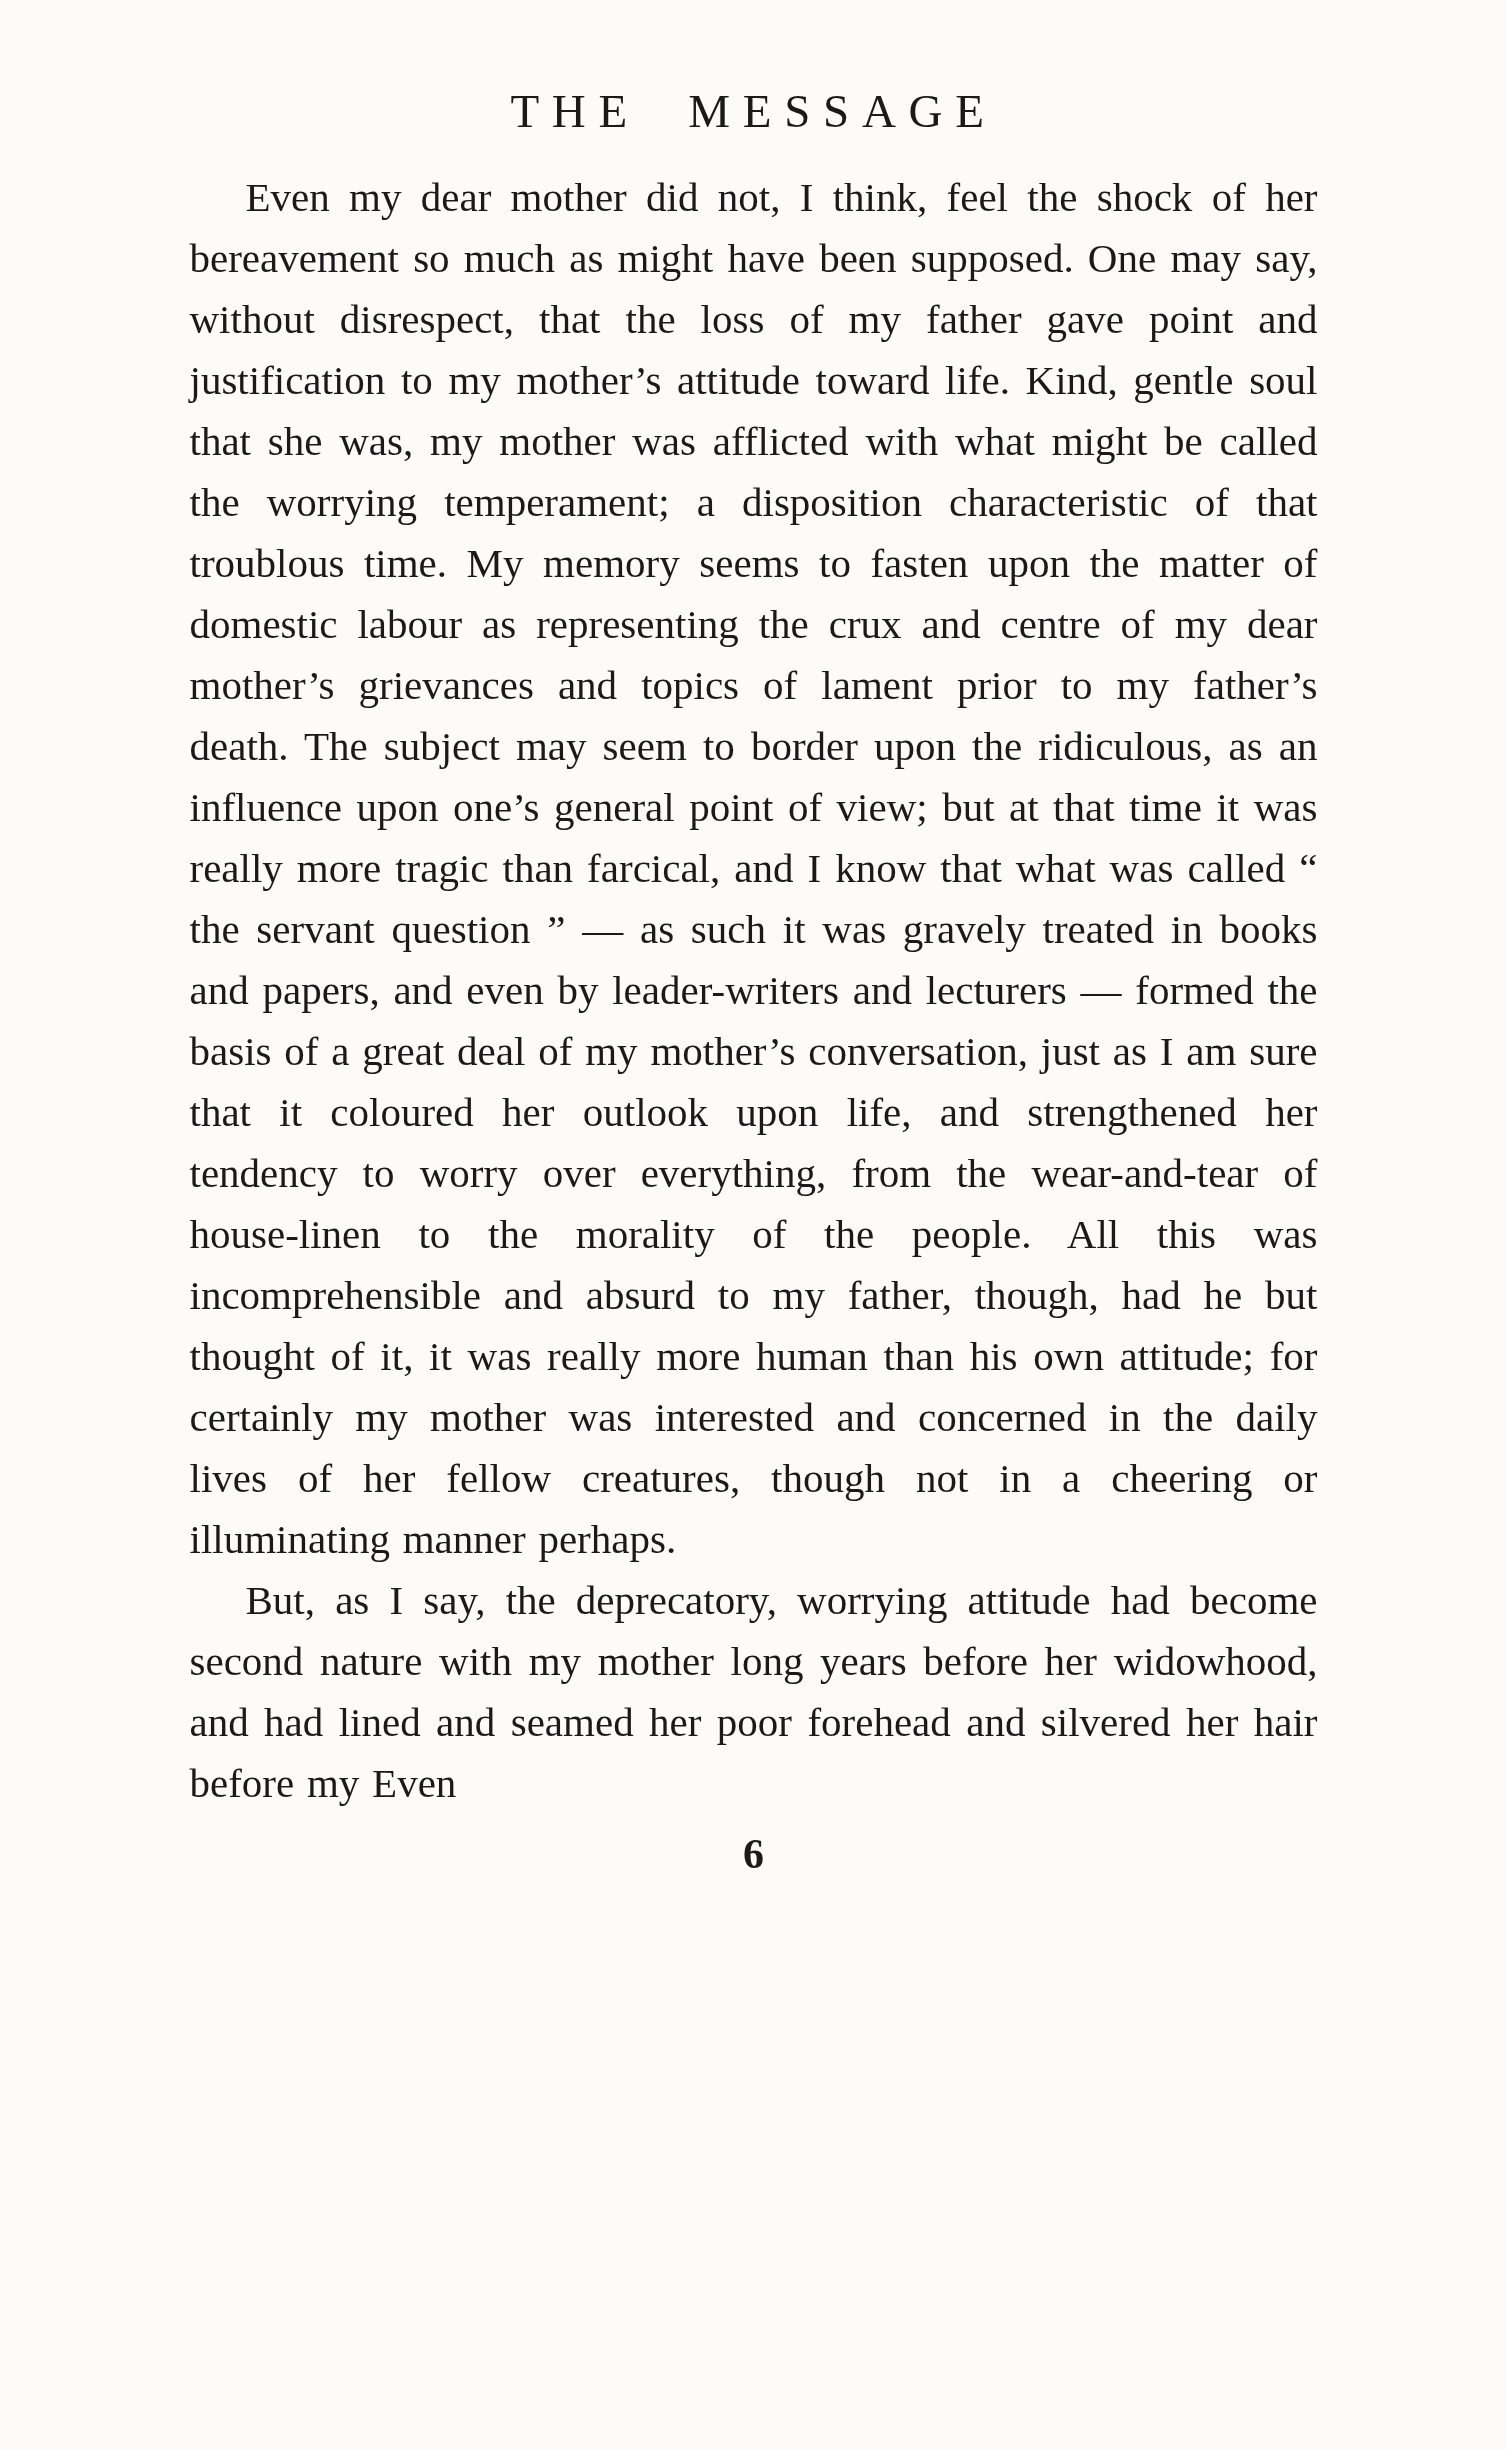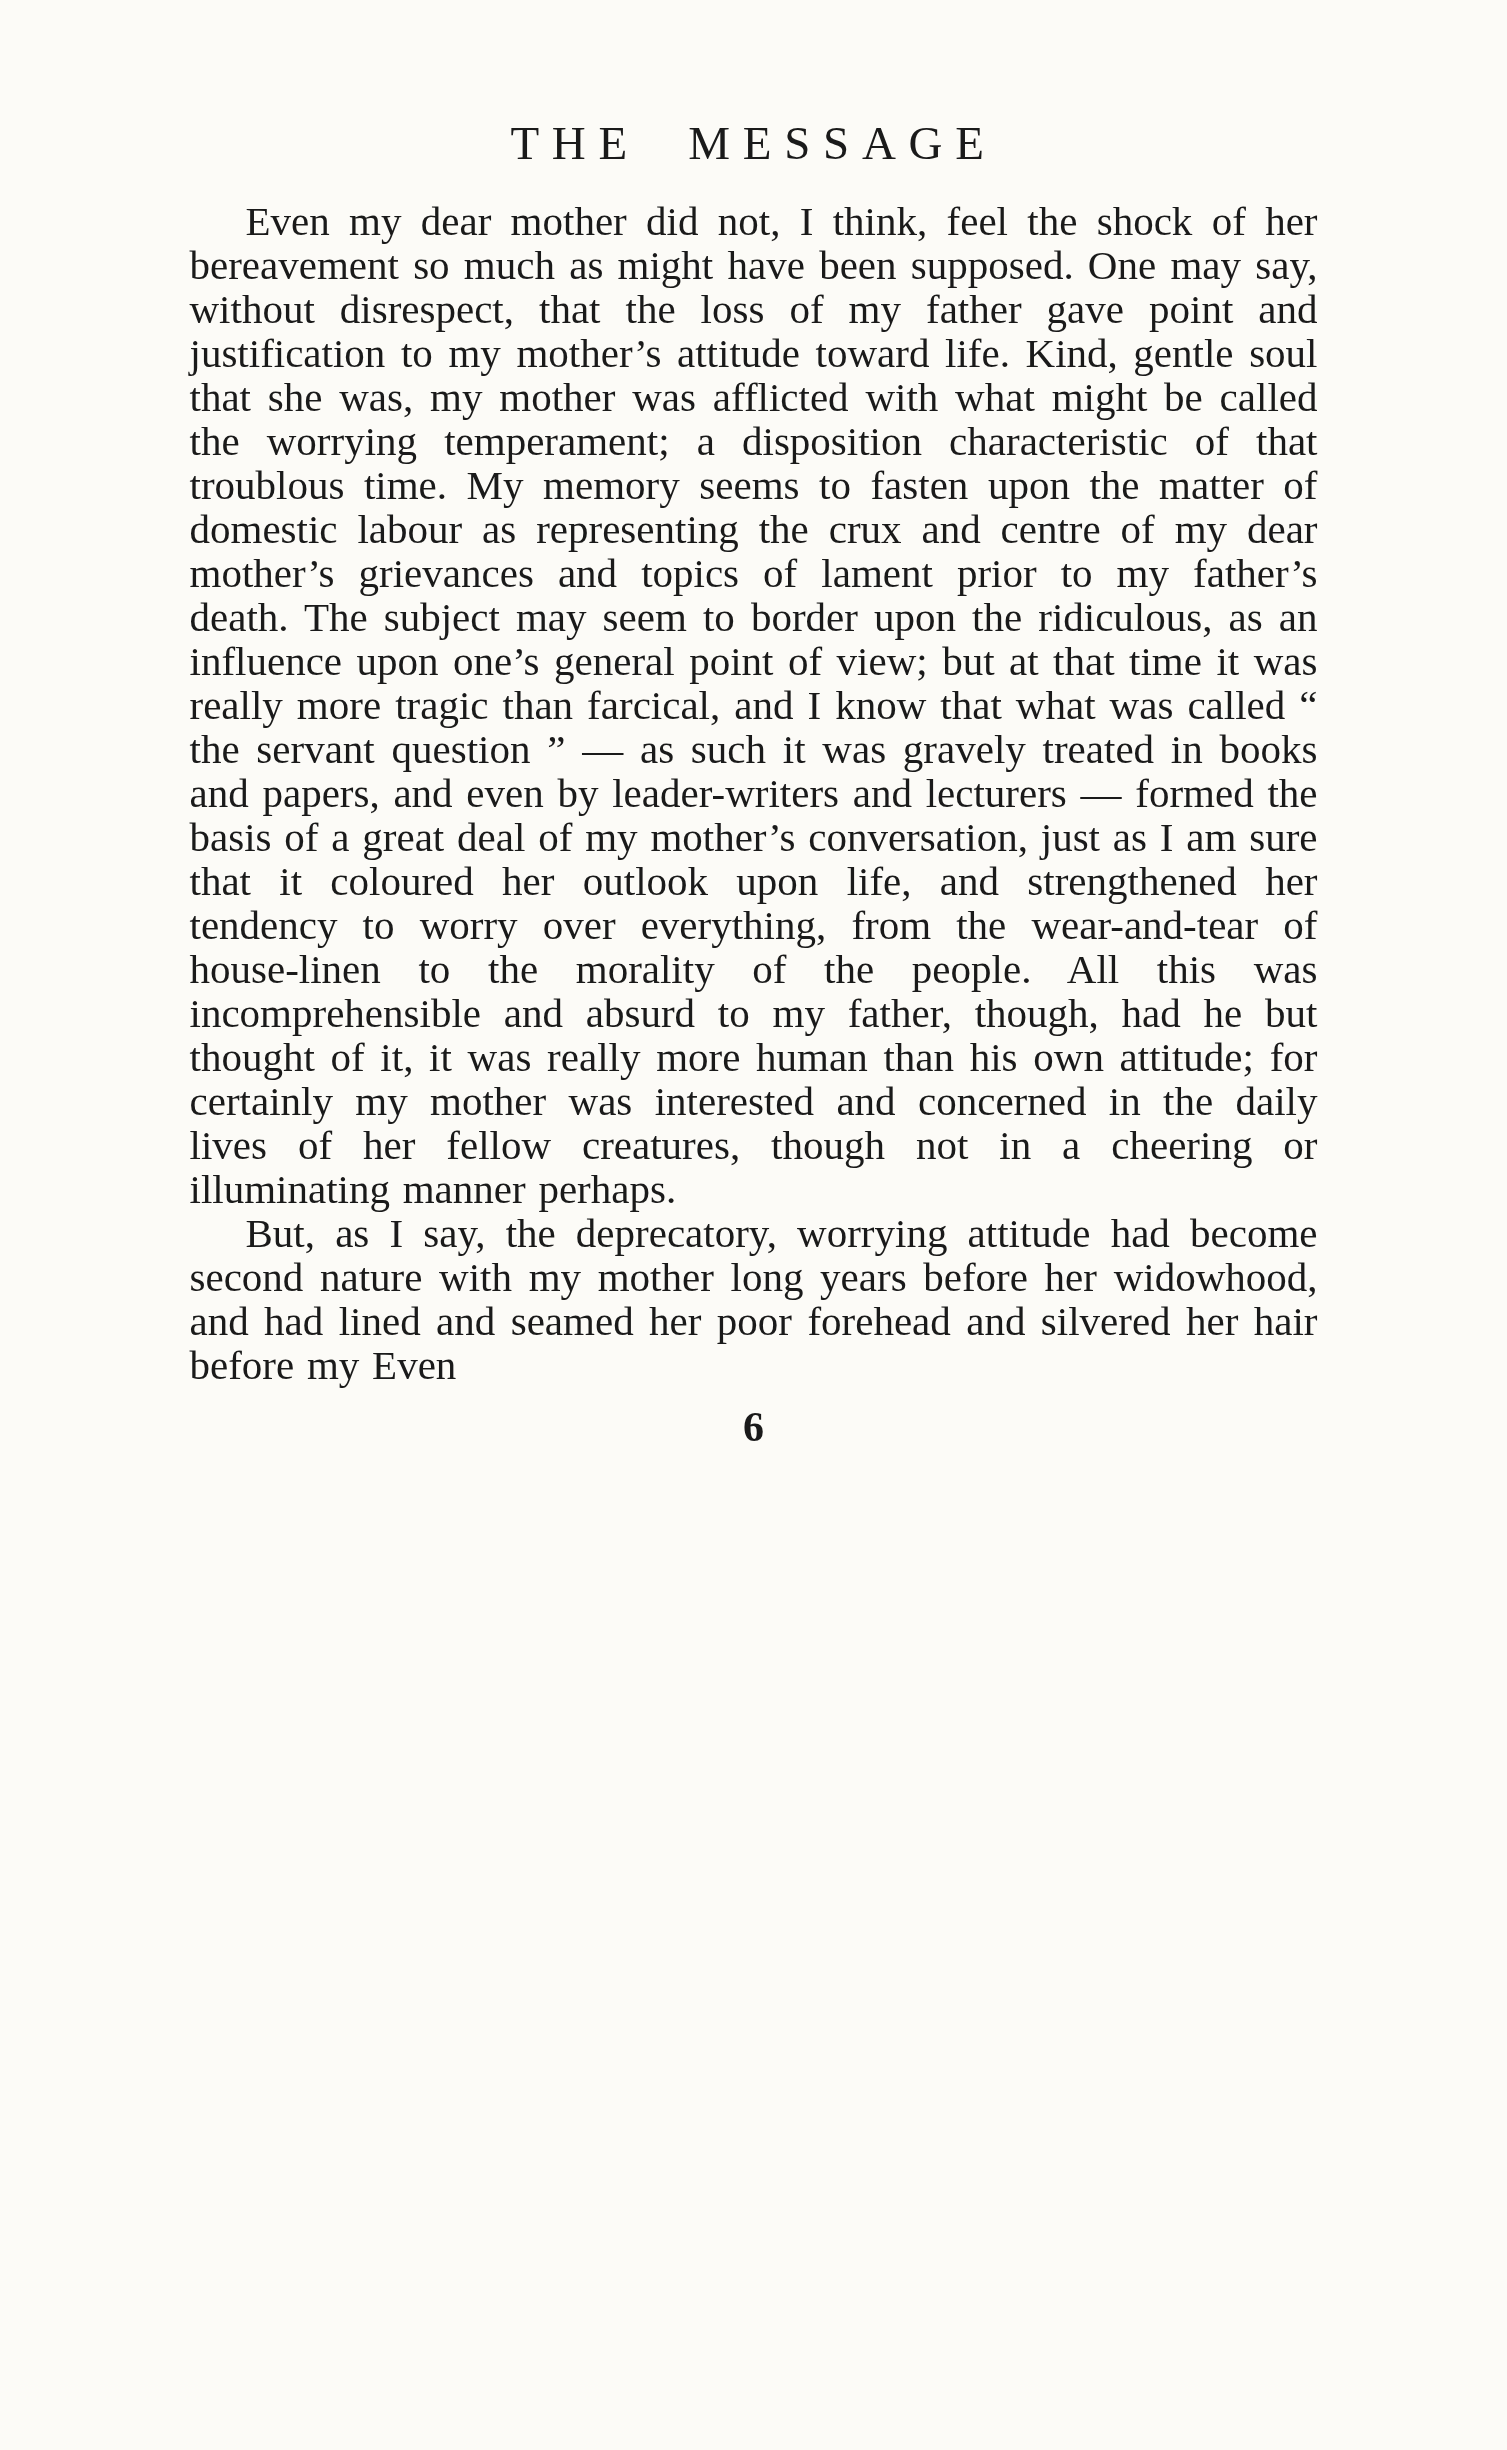--- a/index.html
+++ b/index.html
@@ -15,34 +15,34 @@
     overflow: hidden;
   }
   .page {
     position: relative;
     width: 1507px;
     height: 2450px;
   }
   .text-block {
     width: 1128px;
     margin: 0 auto;
-    padding-top: 116px;
+    padding-top: 84px;
   }
   .title {
     font-size: 47px;
     font-weight: 400;
     text-align: center;
     letter-spacing: 12.7px;
     word-spacing: 24px;
     margin: 0 0 29px 0;
     white-space: nowrap;
   }
   .para {
     font-size: 41px;
-    line-height: 44px;
+    line-height: 61px;
     text-align: justify;
     text-indent: 56px;
     word-spacing: 2.5px;
     margin: 0;
   }
   .page-number {
     text-align: center;
     font-size: 42px;
     font-weight: 700;
     margin-top: 12px;

